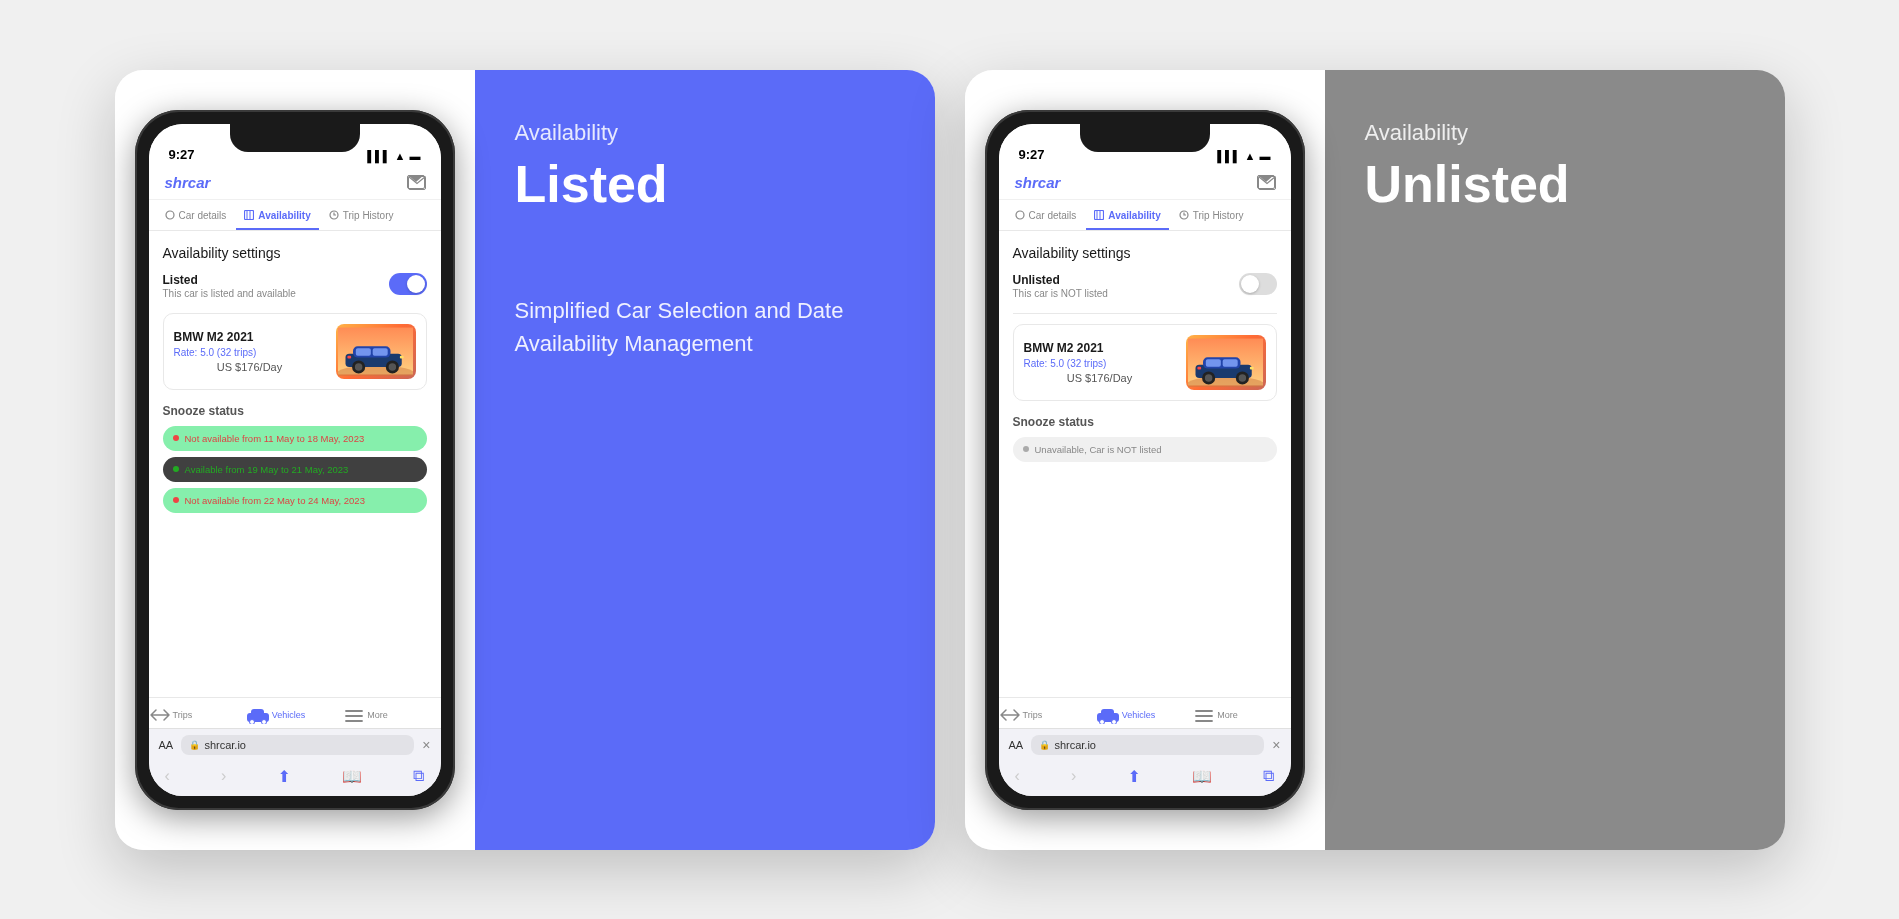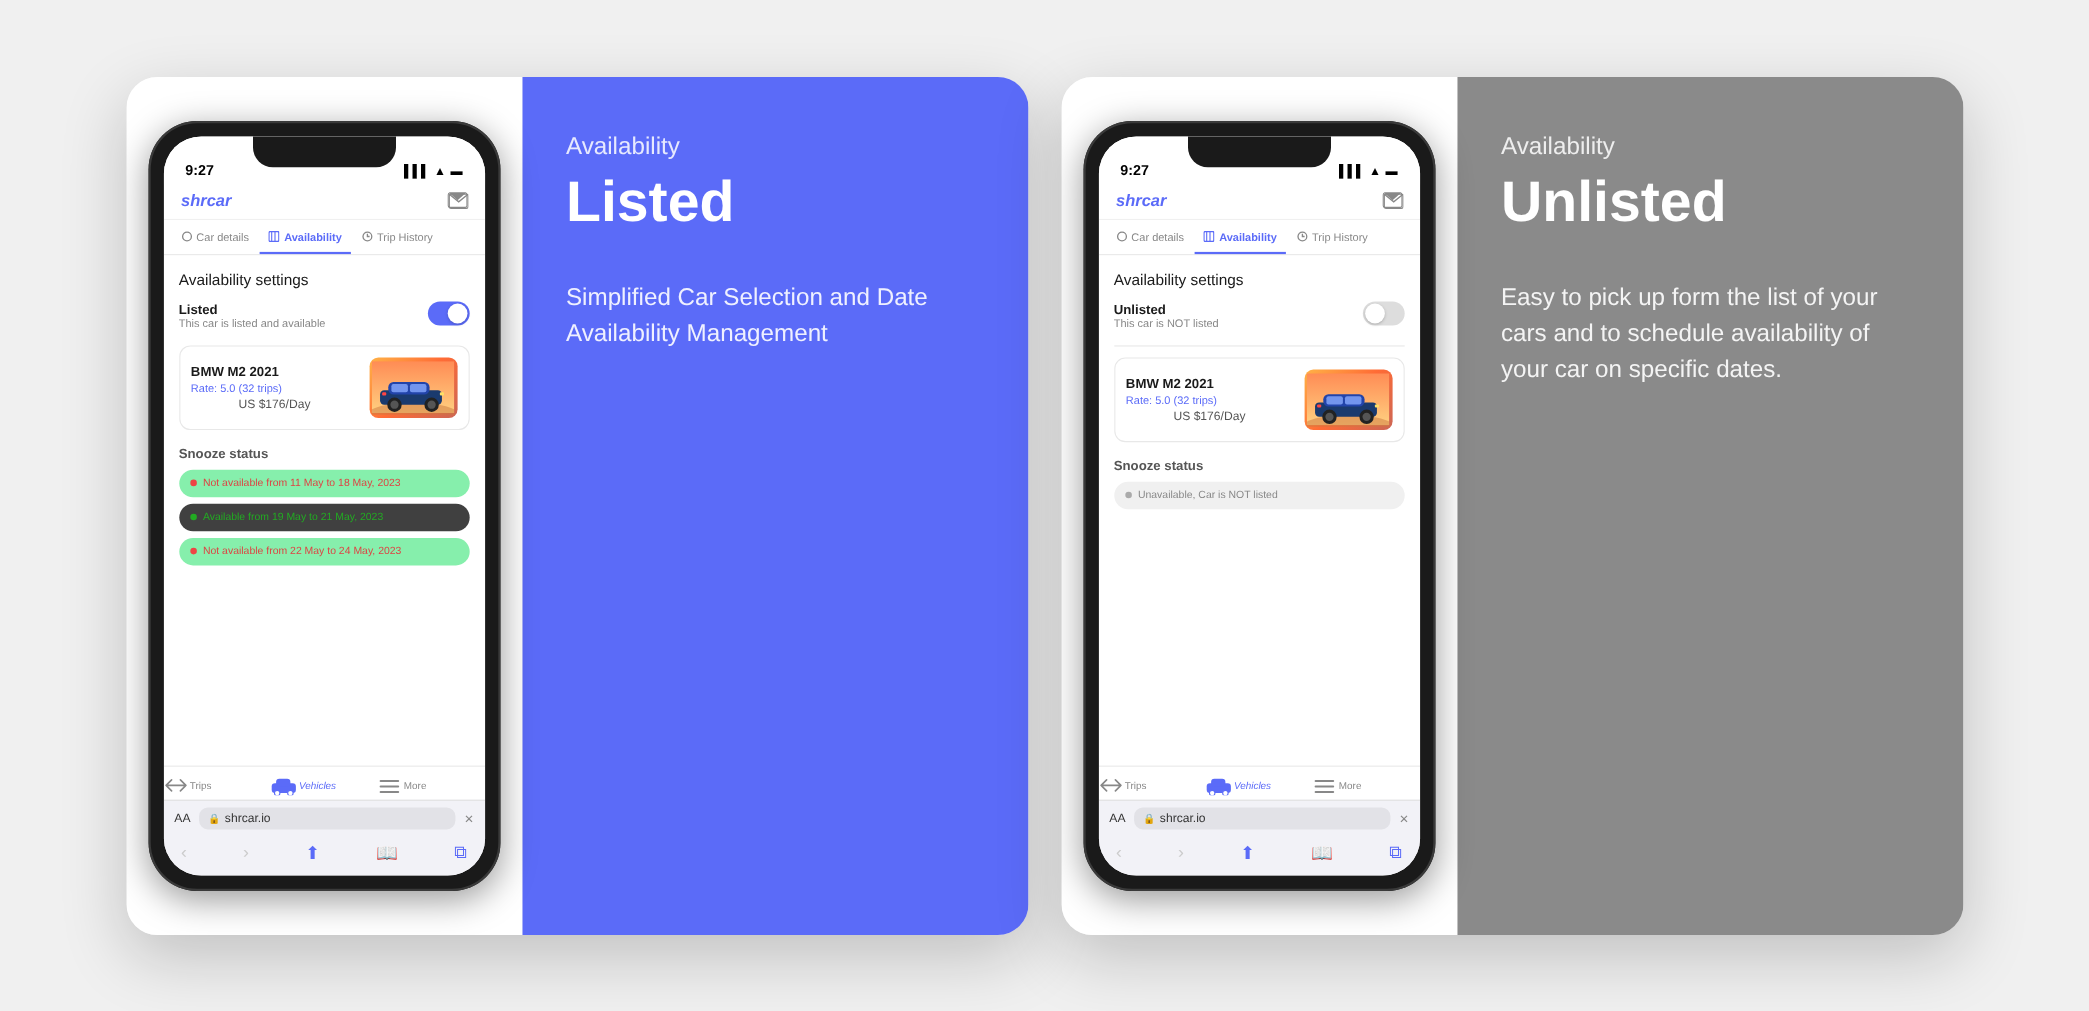--- a/index.html
+++ b/index.html
@@ -75,20 +75,21 @@
       font-weight: 800;
       margin-bottom: 40px;
       line-height: 1.1;
     }
 
     .info-panel .description {
       color: rgba(255,255,255,0.9);
       font-size: 22px;
       line-height: 1.5;
       margin-bottom: 30px;
+      margin-top: 41px;
     }
 
     
     .phone-mockup {
       width: 320px;
       height: 700px;
       background: #1a1a1a;
       border-radius: 44px;
       position: relative;
       padding: 14px;
@@ -389,21 +390,20 @@
       gap: 2px;
     }
 
     .bottom-nav-item .nav-label {
       font-size: 9px;
       color: #888;
     }
 
     .bottom-nav-item.active .nav-label {
       color: #5B6BF8;
-      font-style: italic;
     }
 
     
     .browser-bar {
       background: #f2f2f7;
       padding: 6px 10px;
       display: flex;
       align-items: center;
       gap: 8px;
       flex-shrink: 0;
@@ -794,17 +794,16 @@
             <span class="browser-action-icon">📖</span>
             <span class="browser-action-icon">⧉</span>
           </div>
         </div>
       </div>
     </div>
 
     <div class="info-panel gray">
       <div class="availability-label">Availability</div>
       <div class="status-title">Unlisted</div>
-      <div class="description">Easy to pick up form the list of your cars and to schedule availability of your car on specific dates.</div>
     </div>
   </div>
 
 </div>
 
 </body></html>

